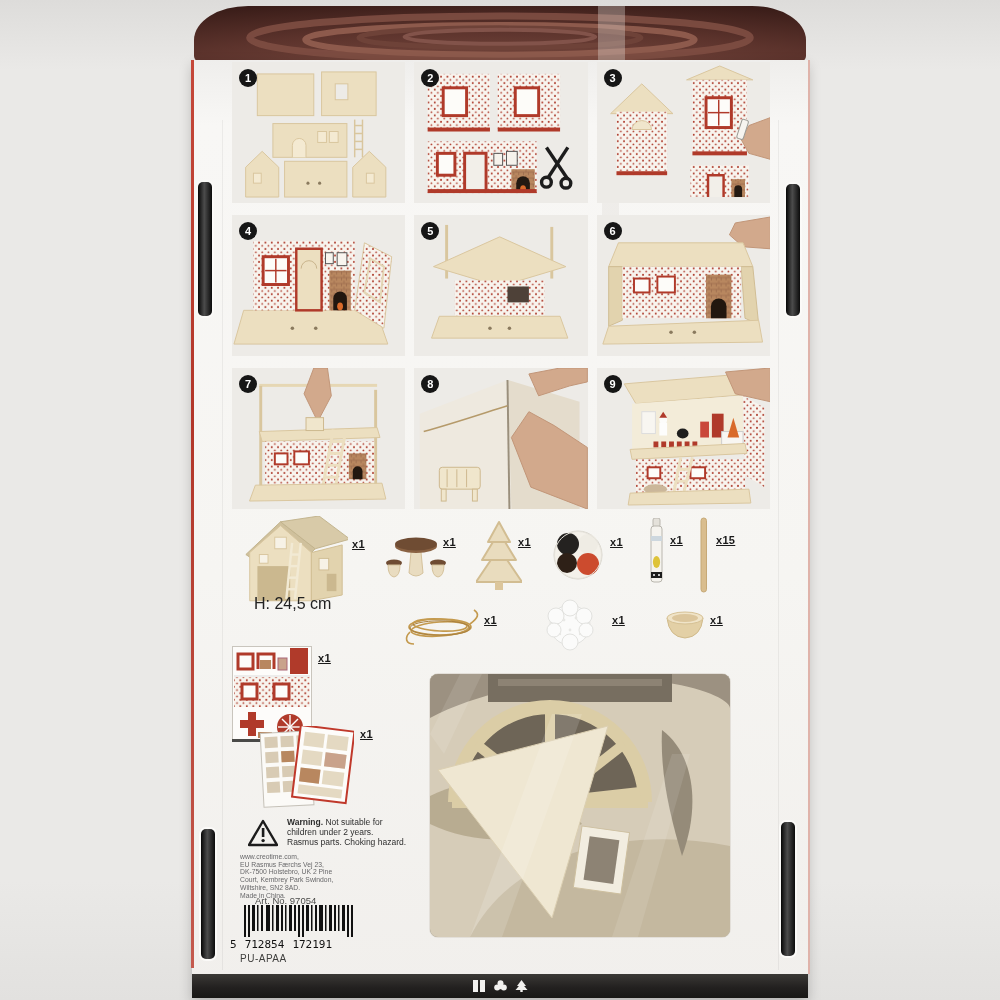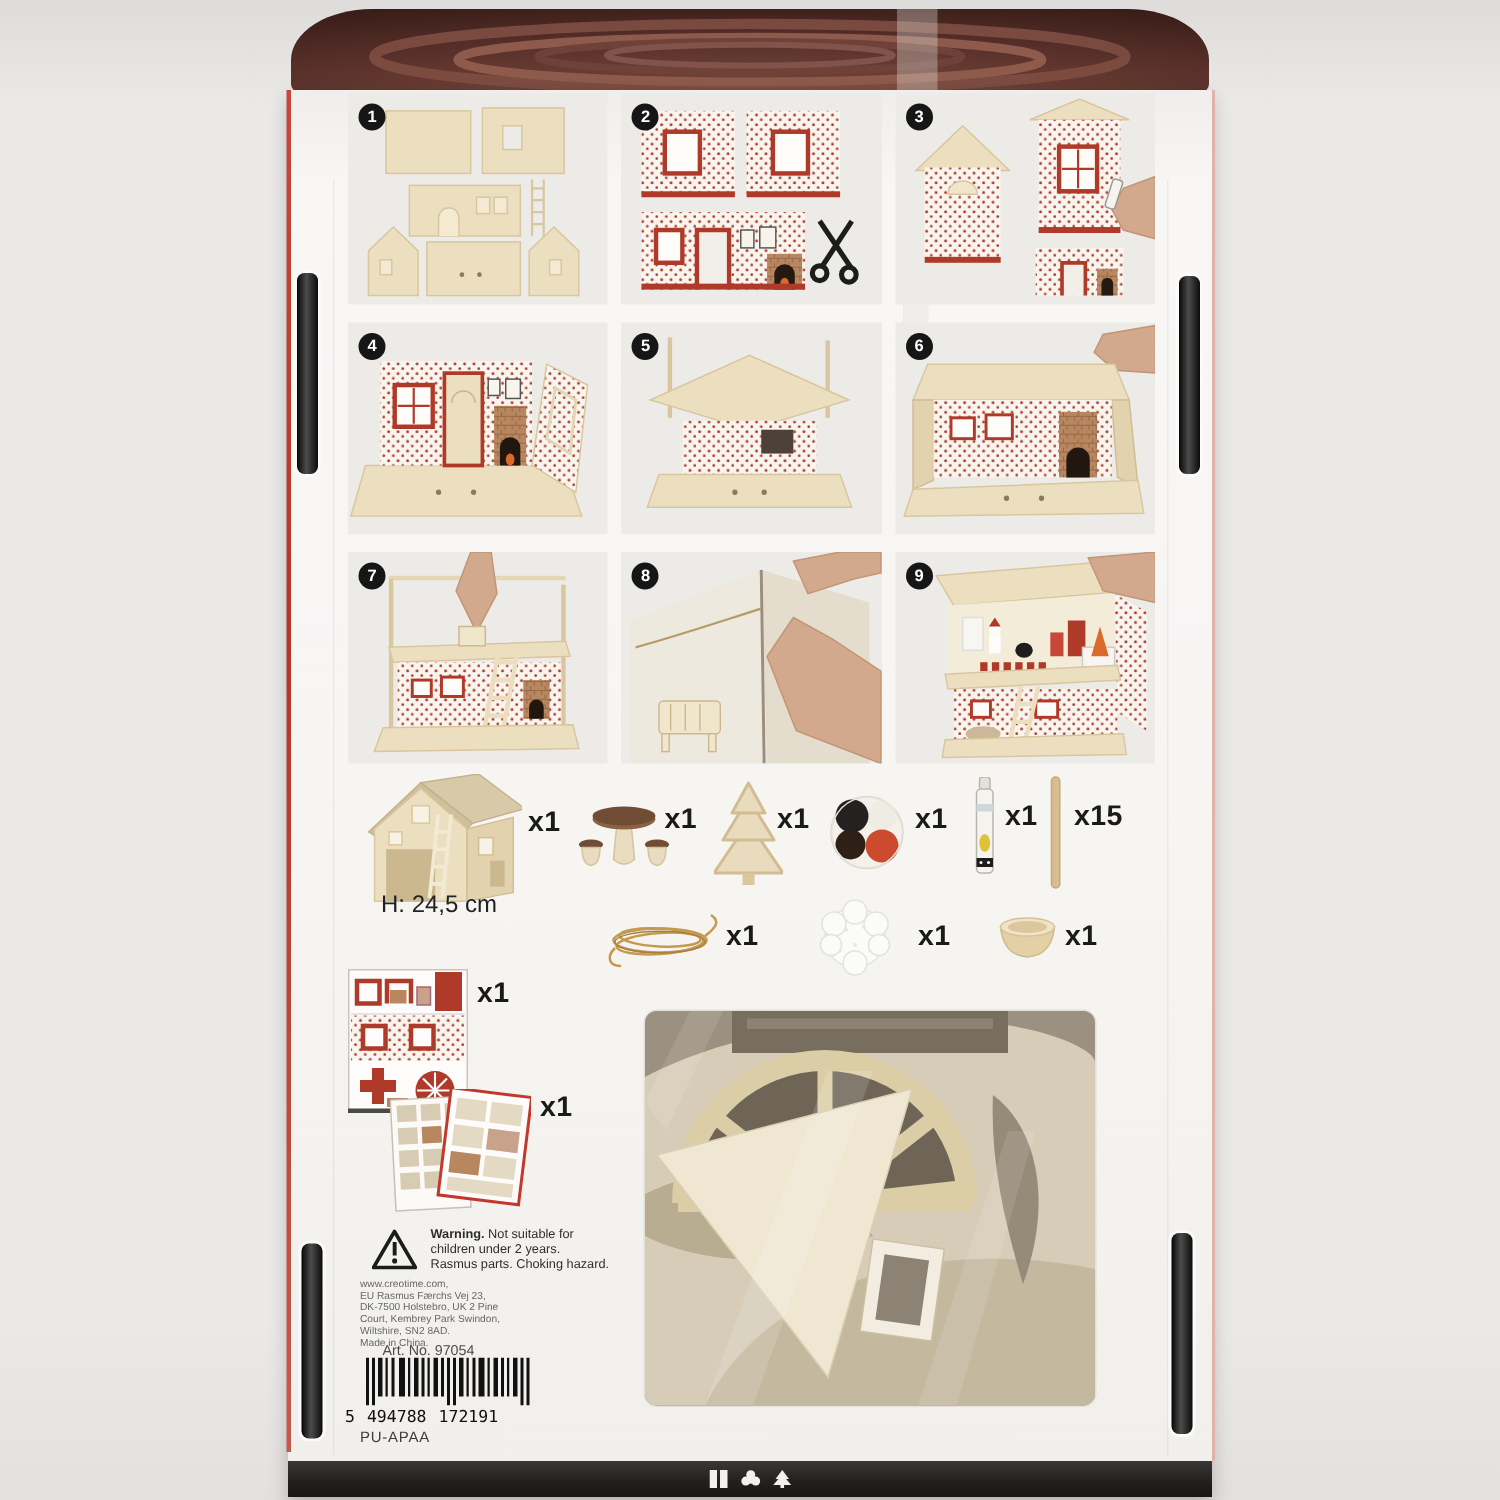--- a/index.html
+++ b/index.html
@@ -33,21 +33,21 @@
            border-radius:50%; font-size:11px; font-weight:700; display:flex; align-items:center;
            justify-content:center; z-index:2; }
 
   svg .w    { fill:#ecdfc0; stroke:#d9c69e; stroke-width:1; }
   svg .w2   { fill:#e2d3ae; stroke:#d0bd93; stroke-width:1; }
   svg .skin { fill:#d2a98c; stroke:#c19577; stroke-width:1; }
   svg .winred  { fill:#fdfcf9; stroke:#b03a2a; stroke-width:3; }
   svg .winred2 { fill:#fdfcf9; stroke:#b03a2a; stroke-width:2; }
 
   .item  { position:absolute; }
-  .count { position:absolute; font-size:19px; font-weight:700; color:#1a1a1a; letter-spacing:.3px; }
+  .count { position:absolute; font-size:11px; font-weight:700; color:#1a1a1a; letter-spacing:.3px;text-decoration:underline; }
   .hlabel{ position:absolute; left:62px; top:535px; width:120px; font-size:16px; color:#222; }
 
   .cutout { position:absolute; left:238px; top:614px; width:300px; height:263px; border-radius:8px;
             overflow:hidden; background:#d6ccb8;
             box-shadow:inset 0 3px 9px rgba(0,0,0,.42), inset 0 0 2px rgba(0,0,0,.35), 0 0 0 1px #e3dfd9; }
   .cutout svg { width:100%; height:100%; display:block; }
 
   .warning   { position:absolute; left:56px; top:757px; display:flex; gap:9px; align-items:flex-end; }
   .warn-text { font-size:8.5px; line-height:10px; color:#2e2e2e; }
   .warn-text b { font-weight:700; }
@@ -589,21 +589,21 @@
               <rect x="85" y="0" width="3" height="26"></rect>
             <rect x="90" y="0" width="2" height="26"></rect>
               <rect x="94" y="0" width="1.5" height="26"></rect>
             <rect x="98" y="0" width="3" height="26"></rect>
               <rect x="103" y="0" width="2" height="32"></rect>
             <rect x="107" y="0" width="2" height="32"></rect>
           </g>
         </svg>
         <div class="digits">
           <span>5</span>
-          <span>494788</span>
+          <span>712854</span>
           <span>172191</span>
         </div>
       </div>
 
       <div class="pu">PU-APAA</div>
 
       <div class="bottom-strip">
         <svg width="13" height="12" viewBox="0 0 13 12">
           <rect x="0" y="0" width="5" height="12" fill="#f2f1ef"></rect>
             <rect x="7" y="0" width="5" height="12" fill="#f2f1ef"></rect>

